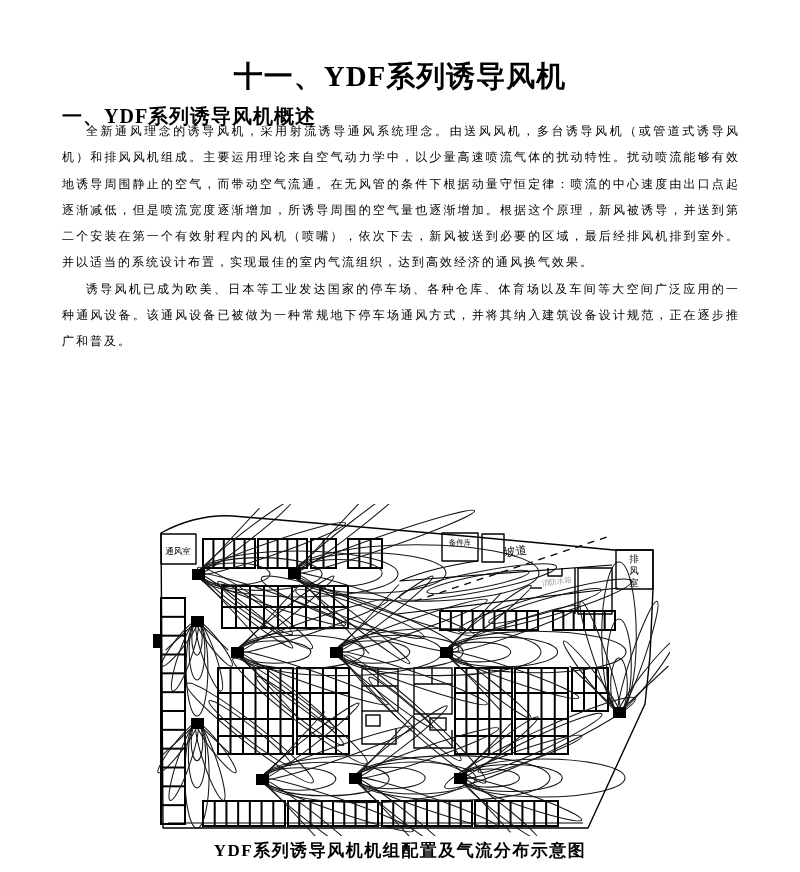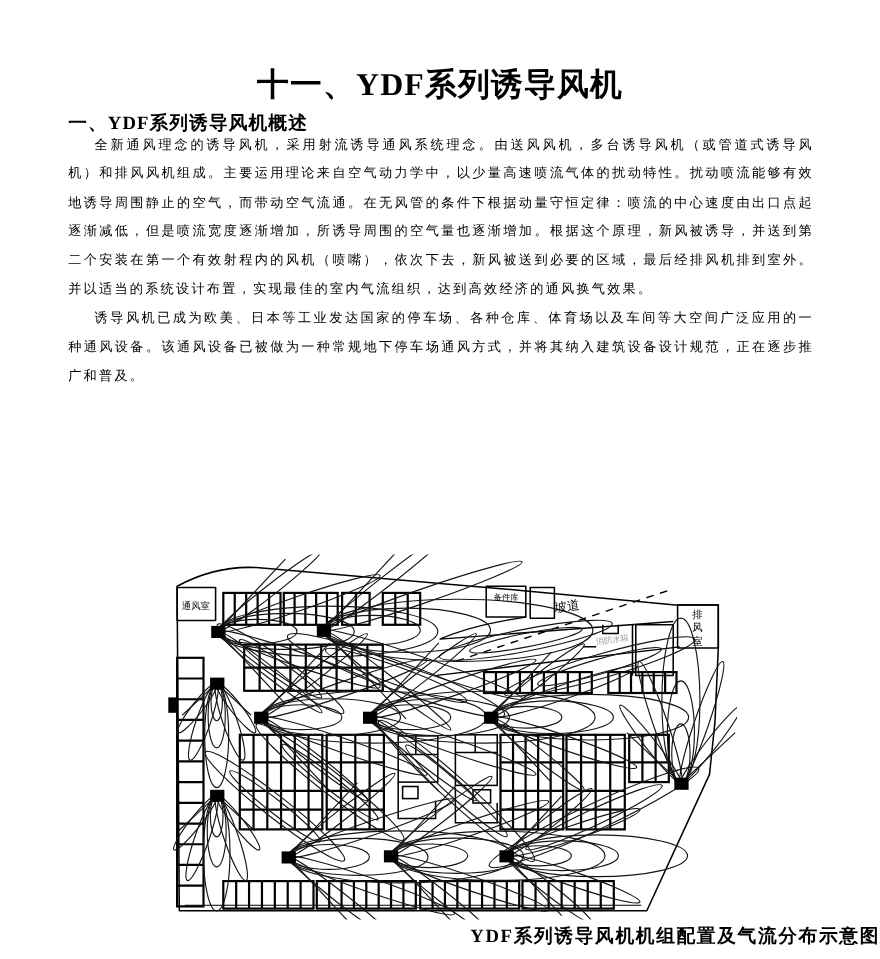--- a/index.html
+++ b/index.html
@@ -1,25 +1,25 @@
 <!DOCTYPE html>
 <html><head>
 <meta charset="utf-8">
 <style>
   html,body{margin:0;padding:0;background:#fff;}
   .page{position:relative;width:800px;height:872px;background:#ffffff;color:#000000;
         font-family:"Liberation Serif","DejaVu Serif",serif;overflow:hidden;margin-top:16px;}
   .title{position:absolute;top:22px;left:0;width:100%;text-align:center;
          font-size:29px;font-weight:bold;letter-spacing:1px;}
-  .heading{position:absolute;top:70px;left:62px;font-size:17px;font-weight:bold;letter-spacing:1px;}
+  .heading{position:absolute;top:70px;left:62px;font-size:20px;font-weight:bold;letter-spacing:1px;}
   .bodytext{position:absolute;top:102px;left:62px;width:678px;font-size:12px;
             line-height:26.3px;text-align:justify;letter-spacing:2px;}
   .bodytext p{margin:0;text-indent:2em;}
   .figure{position:absolute;left:148px;top:488px;width:522px;height:332px;}
-  .caption{position:absolute;top:823px;left:0;width:100%;text-align:right;
+  .caption{position:absolute;top:823px;left:0;width:100%;text-align:center;
            font-size:17px;font-weight:bold;letter-spacing:1.5px;}
   svg text{font-family:"Liberation Serif","DejaVu Serif",serif;}
 </style>
 </head>
 <body>
 
 <div class="page">
   <h1 class="title">十一、YDF系列诱导风机</h1>
   <h2 class="heading">一、YDF系列诱导风机概述</h2>
   <div class="bodytext">

